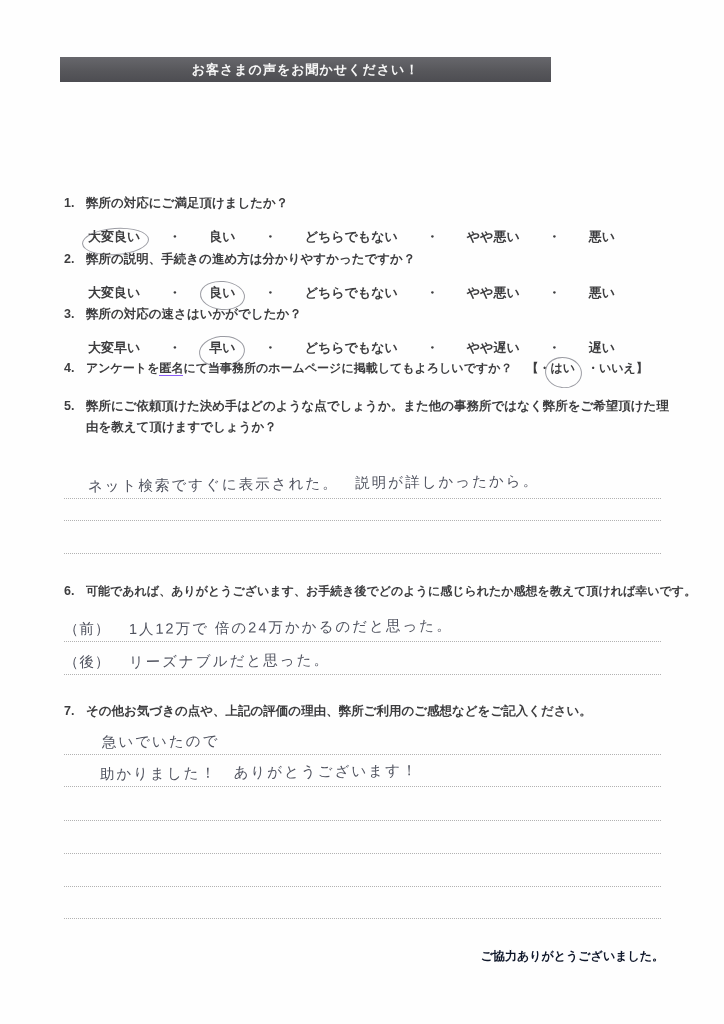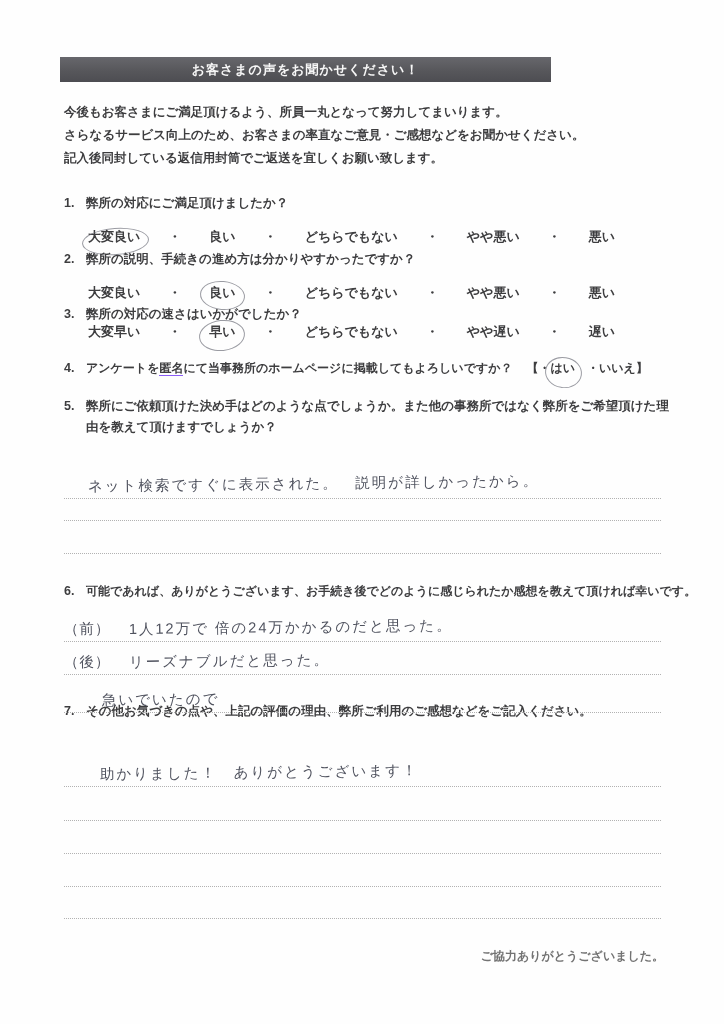--- a/index.html
+++ b/index.html
@@ -56,34 +56,29 @@
 
   
   .hw{
     font-size:14.5px;font-weight:normal;color:#50535f;letter-spacing:2px;
     transform:rotate(-0.7deg);transform-origin:left bottom;white-space:nowrap;
   }
   .hw-label{margin-right:18px;letter-spacing:1px;}
 
   
   .footer{left:64px;top:948px;width:600px;text-align:right;
-    font-size:12px;font-weight:bold;color:#737373;font-family:Liberation Mono, monospace;}
+    font-size:12px;font-weight:bold;color:#0f172a;font-family:Liberation Mono, monospace;}
 </style>
 </head>
 <body>
 
 <div class="page">
 
   <div class="abs header-bar">お客さまの声をお聞かせください！</div>
 
-  <div class="abs intro">
-    <p>今後もお客さまにご満足頂けるよう、所員一丸となって努力してまいります。</p>
-    <p>さらなるサービス向上のため、お客さまの率直なご意見・ご感想などをお聞かせください。</p>
-    <p>記入後同封している返信用封筒でご返送を宜しくお願い致します。</p>
-  </div>
 
   <div class="abs q" style="top:193px;">
     <div class="q-row">
       <span class="q-num">1.</span>
       <span class="q-text">弊所の対応にご満足頂けましたか？</span>
     </div>
   </div>
   <div class="abs opts" style="top:215px;">
     <span class="circled c-q1">大変良い</span>
     <span class="sep">・</span>
@@ -113,21 +108,21 @@
     <span class="sep">・</span>
     <span>悪い</span>
   </div>
 
   <div class="abs q" style="top:304px;">
     <div class="q-row">
       <span class="q-num">3.</span>
       <span class="q-text">弊所の対応の速さはいかがでしたか？</span>
     </div>
   </div>
-  <div class="abs opts" style="top:310px;text-align:right;">
+  <div class="abs opts" style="top:326px;text-align:right;">
     <span>大変早い</span>
     <span class="sep">・</span>
     <span class="circled c-q3">早い</span>
     <span class="sep">・</span>
     <span>どちらでもない</span>
     <span class="sep">・</span>
     <span>やや遅い</span>
     <span class="sep">・</span>
     <span>遅い</span>
   </div>
@@ -167,21 +162,21 @@
     <span class="hw hw-label">（後）</span>
     <span class="hw">リーズナブルだと思った。</span>
   </div>
 
   <div class="abs q" style="top:701px;">
     <div class="q-row">
       <span class="q-num">7.</span>
       <span class="q-text">その他お気づきの点や、上記の評価の理由、弊所ご利用のご感想などをご記入ください。</span>
     </div>
   </div>
-  <div class="abs ans-row" style="top:680px;height:33px;">
+  <div class="abs ans-row" style="top:722px;height:33px;">
     <span class="hw" style="margin-left:38px;">急いでいたので</span>
   </div>
   <div class="abs ans-row" style="top:755px;height:32px;">
     <span class="hw" style="margin-left:36px;">助かりました！　ありがとうございます！</span>
   </div>
   <div class="abs blank-line" style="top:820px;"></div>
   <div class="abs blank-line" style="top:853px;"></div>
   <div class="abs blank-line" style="top:886px;"></div>
   <div class="abs blank-line" style="top:918px;"></div>
 

